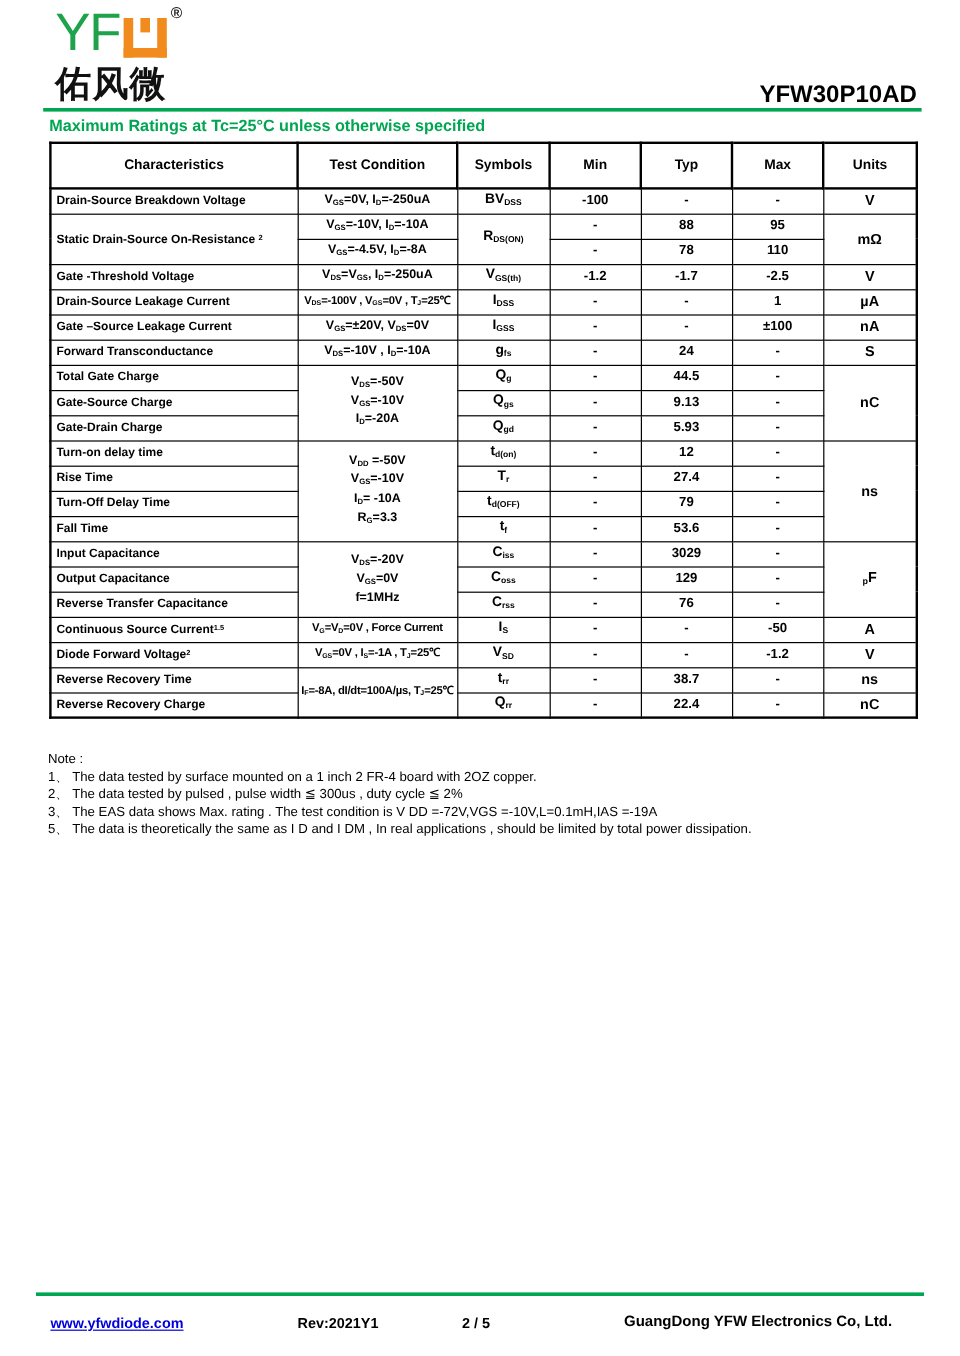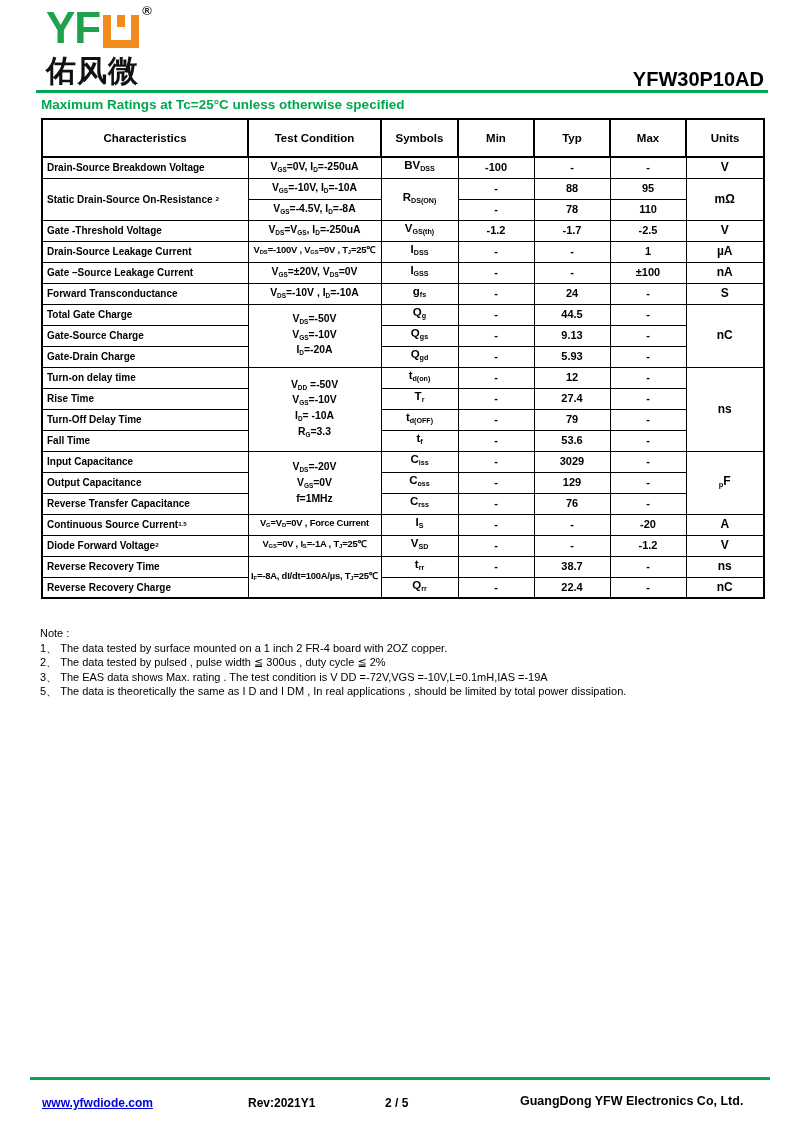--- a/index.html
+++ b/index.html
@@ -3,21 +3,21 @@
 <meta charset="utf-8">
 <style>
   * { margin:0; padding:0; box-sizing:border-box; }
   html,body { background:#ffffff; }
   body { font-family:"Liberation Sans", sans-serif; color:#000; }
   .page { position:relative; width:800px; height:1130px; background:#fff; overflow:hidden; }
 
   
   .logo { position:absolute; left:46px; top:6px; }
   .logo-row { display:flex; align-items:flex-start; height:46px; }
-  .logo-yf { font-size:44px; font-weight:bold; color:#1fa24c; letter-spacing:-1px; line-height:44px; }
+  .logo-yf { font-size:44px; font-weight:normal; color:#1fa24c; letter-spacing:-1px; line-height:44px; }
   .logo-w { display:inline-block; position:relative; width:36px; height:33px; margin-left:3px; margin-top:9px;
             border:8px solid #f28b1e; border-top:none; }
   .logo-w-mid { position:absolute; left:50%; top:0; transform:translateX(-50%); width:8px; height:12px; background:#f28b1e; }
   .logo-reg { font-size:13px; font-weight:bold; color:#222; margin-left:3px; margin-top:-3px; }
   .logo-cn { font-size:30px; font-weight:bold; color:#111; line-height:34px; margin-top:2px; letter-spacing:1px; }
 
   .part-number { position:absolute; right:36px; top:68px; font-size:20px; font-weight:bold; color:#000;margin-left:42px; }
 
   .green-rule { position:absolute; height:3px; background:#00a651; }
   .rule-top { left:36px; right:32px; top:90px; }
@@ -227,21 +227,21 @@
           <td class="val">-</td>
           <td class="val">76</td>
           <td class="val">-</td>
         </tr>
         <tr>
           <td class="char">Continuous Source Current<sup>1.5</sup></td>
           <td class="tc small">V<sub>G</sub>=V<sub>D</sub>=0V , Force Current</td>
           <td class="sym">I<sub>S</sub></td>
           <td class="val">-</td>
           <td class="val">-</td>
-          <td class="val">-20</td>
+          <td class="val">-50</td>
           <td class="unit">A</td>
         </tr>
         <tr>
           <td class="char">Diode Forward Voltage<sup>2</sup></td>
           <td class="tc small">V<sub>GS</sub>=0V , I<sub>S</sub>=-1A , T<sub>J</sub>=25℃</td>
           <td class="sym">V<sub>SD</sub></td>
           <td class="val">-</td>
           <td class="val">-</td>
           <td class="val">-1.2</td>
           <td class="unit">V</td>

